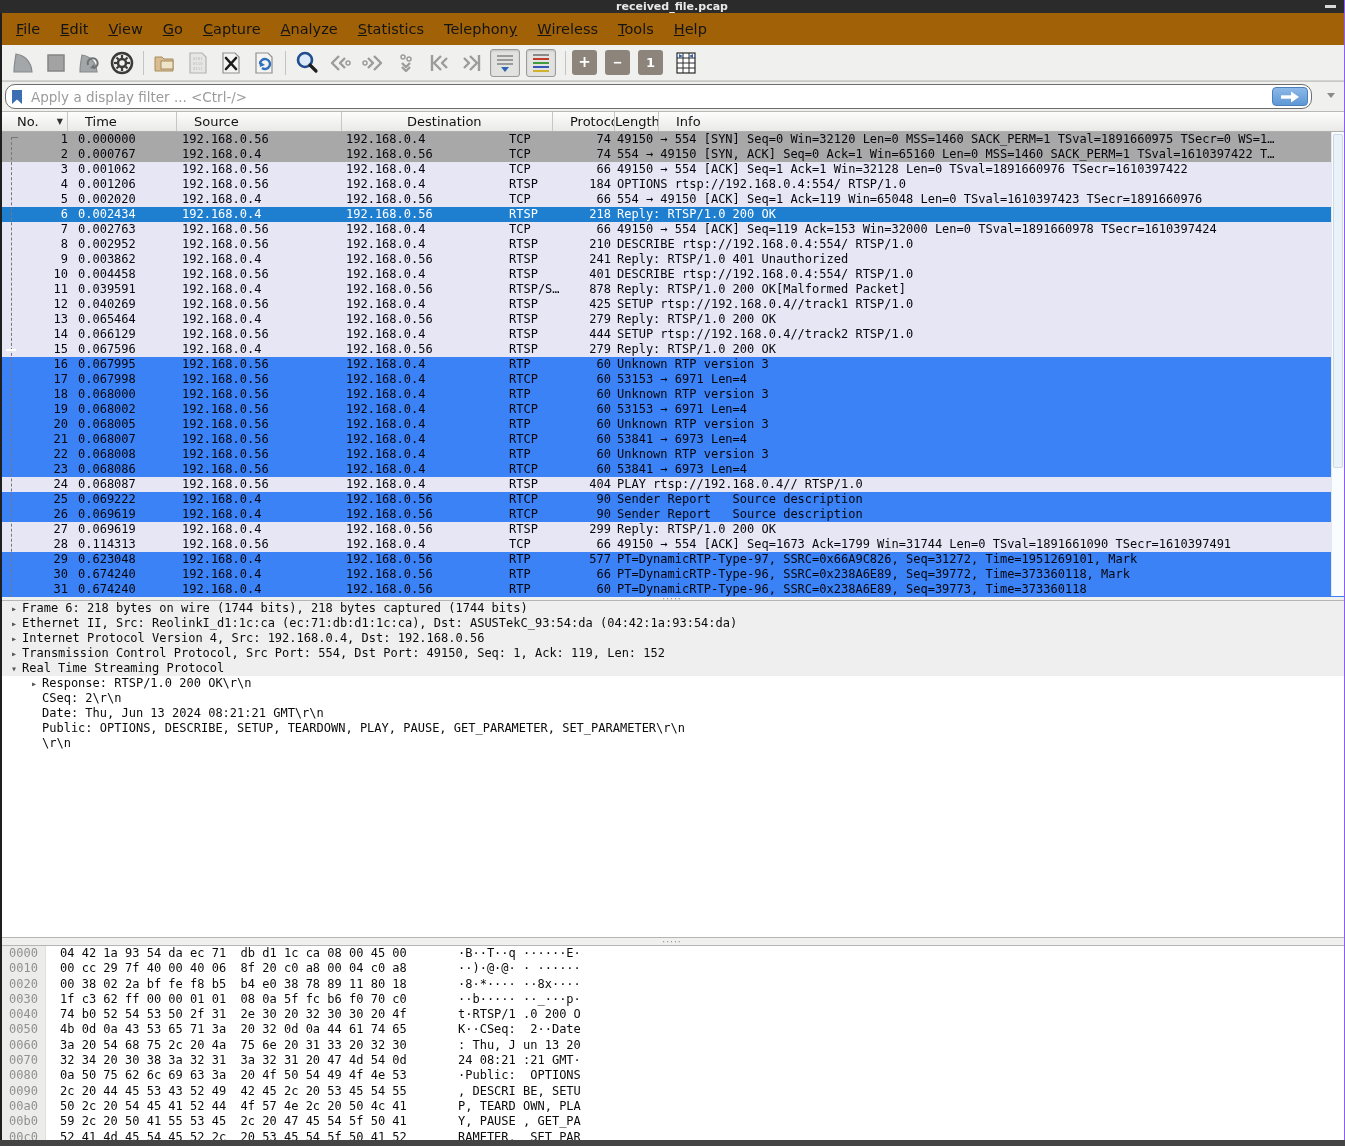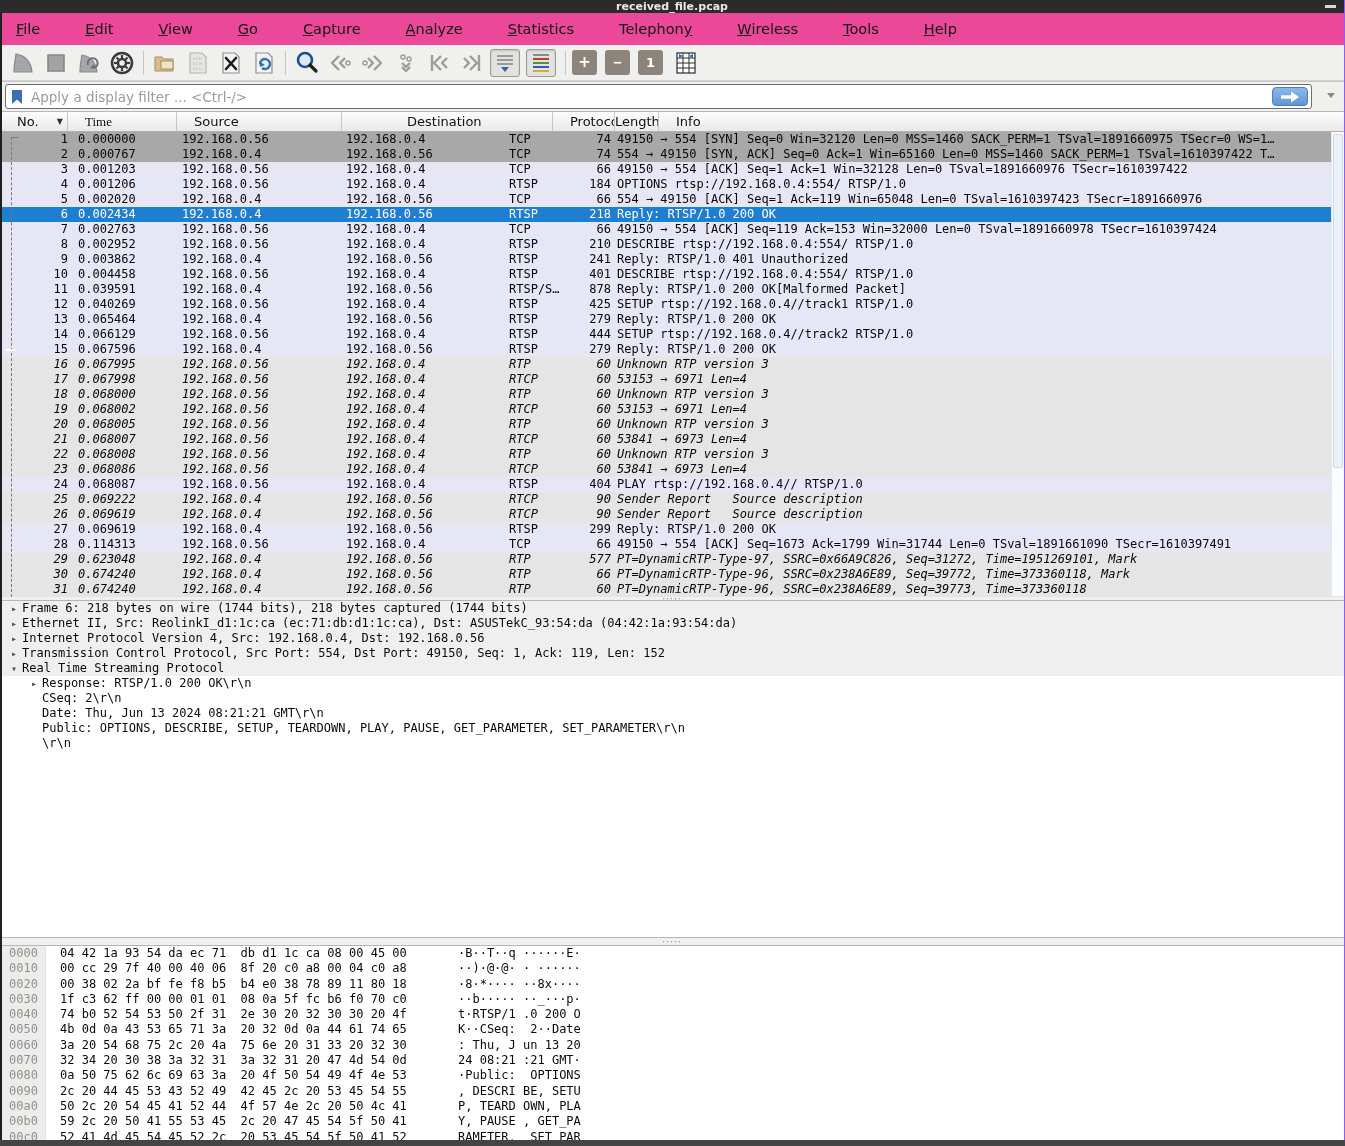--- a/index.html
+++ b/index.html
@@ -13,22 +13,22 @@
   .titlebar {
     height:13px; background:#2b2b2b; position:relative;
     display:flex; align-items:center; justify-content:center;
   }
   .titlebar .title { color:#e8e8e8; font-size:11px; font-weight:bold; line-height:13px; }
   .min-btn { position:absolute; right:8px; top:5px; width:11px; height:3px; background:#d8d8d8; }
   
   .frame-left { position:absolute; left:0; top:13px; bottom:0; width:2px; background:#1f1f1f; z-index:50; }
   
   .menubar {
-    height:32px; background:#ec4899; display:flex; align-items:center;
-    padding-left:6px; font-size:14.5px; color:#141414;gap:25px;
+    height:32px; background:#a16207; display:flex; align-items:center;
+    padding-left:6px; font-size:14.5px; color:#141414;
   }
   .menu-item { padding:5px 10px; cursor:default; white-space:pre; }
   .menu-item u { text-decoration:underline; }
   
   .toolbar {
     height:36px; background:#f0f0ee; display:flex; align-items:center;
     padding-left:8px; border-bottom:1px solid #d2d2d0;
   }
   .tbtn { width:30px; height:30px; display:flex; align-items:center; justify-content:center; margin-right:3px; }
   .tsep { width:1px; height:24px; background:#c4c4c2; margin:0 6px 0 3px; }
@@ -39,21 +39,21 @@
   }
   .sq-btn {
     width:25px; height:25px; background:#8d857b; border-radius:3px; margin-right:8px;
     display:flex; align-items:center; justify-content:center;
     color:#fff; font-weight:bold; font-size:15px; line-height:1;
   }
   
   .filterbar { height:30px; background:#f0f0ee; position:relative; border-top:1px solid #c9c9c7; }
   .filter-input-wrap {
     position:absolute; left:5px; right:32px; top:2px; height:25px;
-    background:#fff; border:1px solid #6e6e6e; border-radius:3px;
+    background:#fff; border:1px solid #6e6e6e; border-radius:10px;
     display:flex; align-items:center;
   }
   .bookmark { width:12px; height:16px; margin-left:5px; flex:0 0 auto; }
   .filter-input {
     flex:1; border:none; outline:none; background:transparent;
     font-size:13.5px; color:#333; padding-left:8px;
     font-family:"DejaVu Sans","Liberation Sans",sans-serif;
   }
   .filter-input::placeholder { color:#9b9b9b; }
   .apply-btn {
@@ -83,24 +83,24 @@
   .c-gut  { width:14px; flex:0 0 auto; }
   .c-no   { width:54px; flex:0 0 auto; text-align:right; }
   .c-time { width:109px; flex:0 0 auto; padding-left:10px; }
   .c-src  { width:165px; flex:0 0 auto; padding-left:5px; }
   .c-dst  { width:163px; flex:0 0 auto; padding-left:4px; }
   .c-prot { width:62px;  flex:0 0 auto; padding-left:4px; }
   .c-len  { width:44px;  flex:0 0 auto; text-align:right; }
   .c-info { flex:1; padding-left:6px; }
   .row-gray { background:#a8a8a8; }
   .row-tcp  { background:#e7e6f4; }
-  .row-rtp  { background:#e5e5e5;font-style:italic; }
+  .row-rtp  { background:#3b82f6; }
   .row-sel  { background:#1e7fd1; color:#fff !important; }
   
-  .h0 { width:68px; }  .h1 { width:109px;font-family:Liberation Serif, serif; } .h2 { width:165px; }
+  .h0 { width:68px; }  .h1 { width:109px; } .h2 { width:165px; }
   .h3 { width:163px;margin-left:48px; } .h4 { width:62px; }  .h5 { width:44px; padding-left:0; justify-content:flex-start; }
   
   .pl-scroll { position:absolute; right:0; top:20px; bottom:0; width:13px; background:#fafdff; border-left:1px solid #e2e8ee; }
   .pl-thumb { position:absolute; left:1px; right:1px; top:2px; height:72%; background:#eaf2f9; border:1px solid #cdd9e4; border-radius:2px; }
   
   .splitter { background:#f0f0ee; border-top:1px solid #b5b5b3; border-bottom:1px solid #b5b5b3;
     display:flex; align-items:center; justify-content:center; }
   .sp1 { height:5px; } .sp2 { height:9px; }
   .splitter .dots { color:#8a8a8a; font-size:9px; line-height:4px; letter-spacing:1px; }
   
@@ -370,21 +370,21 @@
     <span class="c-time">0.000767</span>
     <span class="c-src">192.168.0.4</span>
     <span class="c-dst">192.168.0.56</span>
     <span class="c-prot">TCP</span>
     <span class="c-len">74</span>
     <span class="c-info">554 → 49150 [SYN, ACK] Seq=0 Ack=1 Win=65160 Len=0 MSS=1460 SACK_PERM=1 TSval=1610397422 T…</span>
   </div>
         <div class="prow row-tcp">
     <span class="c-gut"></span>
     <span class="c-no">3</span>
-    <span class="c-time">0.001203</span>
+    <span class="c-time">0.001062</span>
     <span class="c-src">192.168.0.56</span>
     <span class="c-dst">192.168.0.4</span>
     <span class="c-prot">TCP</span>
     <span class="c-len">66</span>
     <span class="c-info">49150 → 554 [ACK] Seq=1 Ack=1 Win=32128 Len=0 TSval=1891660976 TSecr=1610397422</span>
   </div>
         <div class="prow row-tcp">
     <span class="c-gut"></span>
     <span class="c-no">4</span>
     <span class="c-time">0.001206</span>

